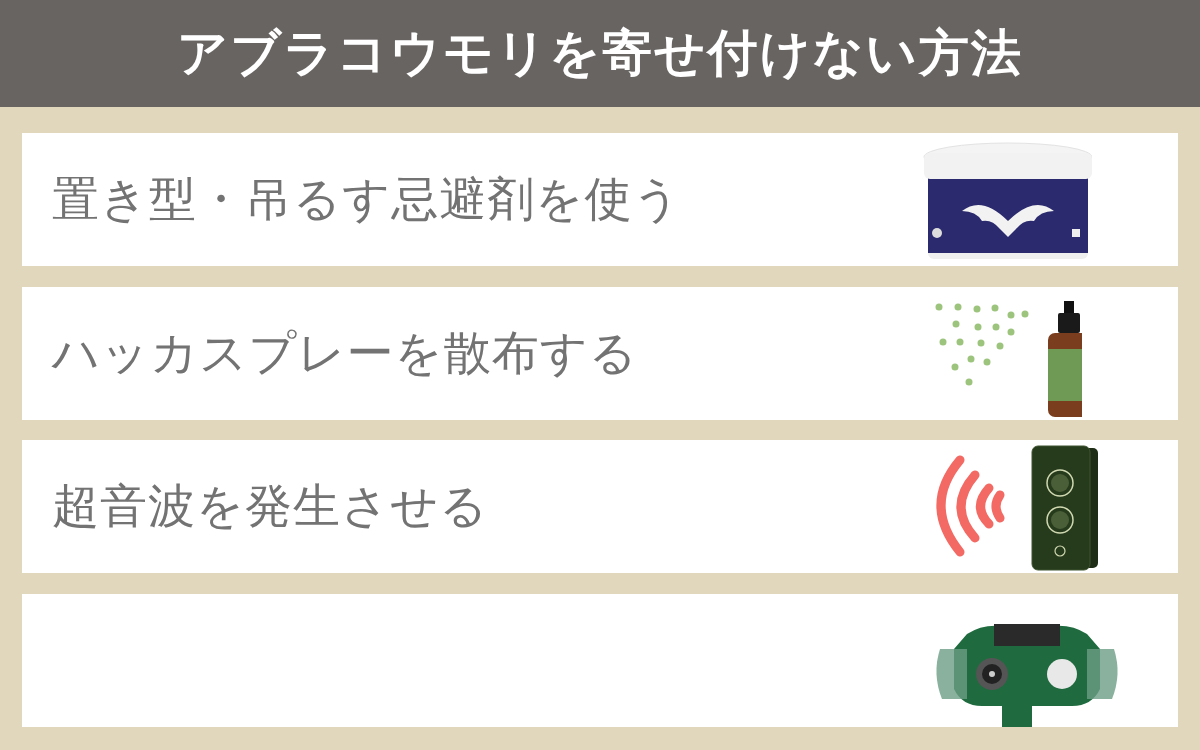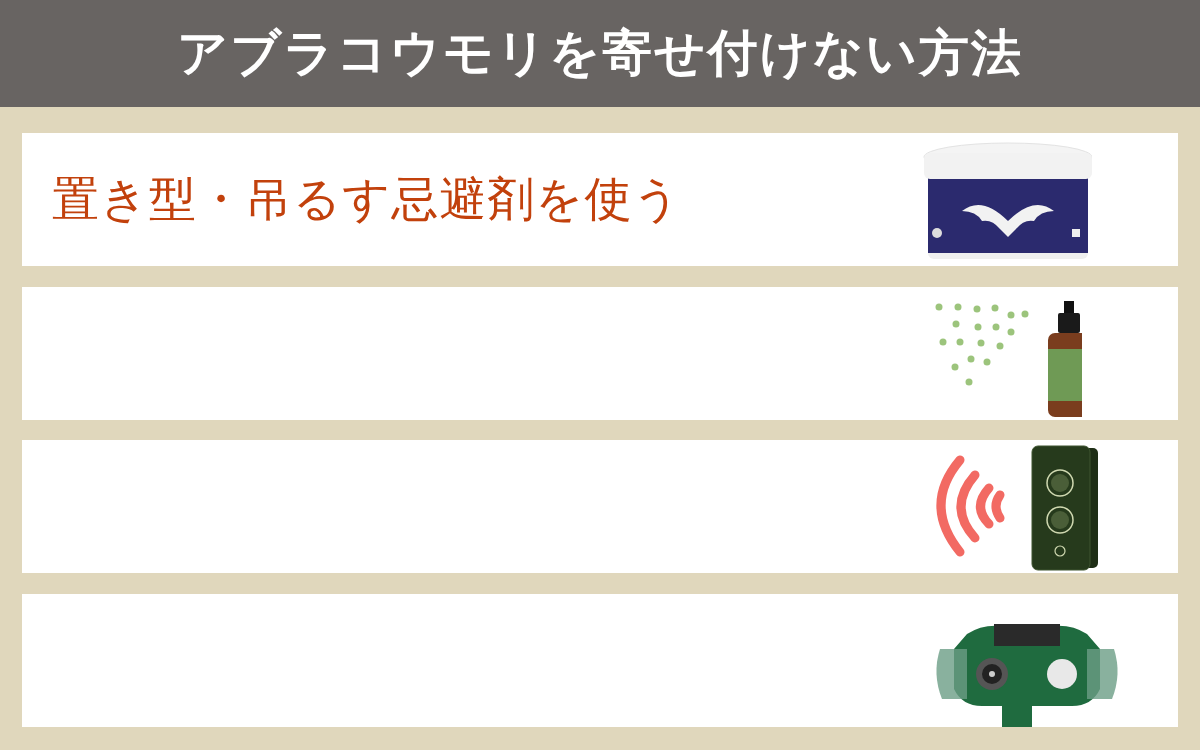--- a/index.html
+++ b/index.html
@@ -1,20 +1,20 @@
 <!DOCTYPE html>
 <html><head>
 <meta charset="utf-8">
 <style>
   html,body{margin:0;padding:0;}
   body{width:1200px;height:750px;background:#e0d7bc;position:relative;overflow:hidden;font-family:"DejaVu Sans","Liberation Sans",sans-serif;}
   .header{position:absolute;left:0;top:0;width:1200px;height:107px;background:#686462;display:flex;align-items:center;justify-content:center;}
   .header h1{margin:4px;color:#fff;font-size:50px;font-weight:bold;letter-spacing:2px;text-align:center;}
   .card{position:absolute;left:22px;width:1156px;height:133px;background:#fff;}
-  .card .label{position:absolute;left:30px;top:0;height:133px;display:flex;align-items:center;font-size:47px;color:#c2410c;letter-spacing:1px;}
+  .card .label{position:absolute;left:30px;top:0;height:133px;display:flex;align-items:center;font-size:47px;color:#737373;letter-spacing:1px;}
   .card .ill{position:absolute;top:0;height:133px;}
 </style>
 </head>
 <body>
 
 <div class="header">
   <h1>アブラコウモリを寄せ付けない方法</h1>
 </div>
 
 <div class="card" style="top:133px">
@@ -24,20 +24,21 @@
     <rect x="16" y="45" width="160" height="75" fill="#2b2a6e"></rect>
     <ellipse cx="96" cy="24" rx="84" ry="14" fill="#f4f4f4" stroke="#e3e3e3"></ellipse>
     <rect x="12" y="20" width="168" height="26" rx="6" fill="#f2f2f2"></rect>
     <path d="M50 78 Q70 62 96 88 Q122 62 142 78 Q128 78 122 88 Q112 86 104 96 L96 104 L88 96 Q80 86 70 88 Q64 78 50 78Z" fill="#f2f2f2"></path>
     <circle cx="25" cy="100" r="5" fill="#ddd"></circle>
     <rect x="160" y="96" width="8" height="8" fill="#eee"></rect>
   </svg>
 </div>
 
 <div class="card" style="top:287px">
+  <div class="label">ハッカスプレーを散布する</div>
   <svg class="ill" style="left:900px" width="160" height="133">
     <g fill="#9cc47c">
       <circle cx="17" cy="20" r="3.5"></circle>
         <circle cx="36" cy="20" r="3.5"></circle>
         <circle cx="55" cy="22" r="3.5"></circle>
         <circle cx="73" cy="21" r="3.5"></circle>
         <circle cx="89" cy="28" r="3.5"></circle>
         <circle cx="103" cy="27" r="3.5"></circle>
       <circle cx="34" cy="37" r="3.5"></circle>
         <circle cx="56" cy="40" r="3.5"></circle>
@@ -53,20 +54,21 @@
         <circle cx="47" cy="95" r="3.5"></circle>
     </g>
     <rect x="142" y="14" width="10" height="12" fill="#111"></rect>
     <rect x="136" y="26" width="22" height="20" rx="2" fill="#1a1a1a"></rect>
     <rect x="126" y="46" width="42" height="84" rx="7" fill="#7a3d1e"></rect>
     <rect x="126" y="62" width="42" height="52" fill="#6f9a55"></rect>
   </svg>
 </div>
 
 <div class="card" style="top:440px">
+  <div class="label">超音波を発生させる</div>
   <svg class="ill" style="left:880px" width="200" height="133">
     <g fill="none" stroke="#f26a63" stroke-width="9" stroke-linecap="round">
       <path d="M58 20 Q20 65 58 112"></path>
         <path d="M73 35 Q45 67 73 98"></path>
         <path d="M87 48 Q70 67 87 84"></path>
         <path d="M98 55 Q90 66 98 78"></path>
     </g>
     <rect x="150" y="8" width="46" height="120" rx="5" fill="#1e2e16"></rect>
     <rect x="130" y="6" width="58" height="124" rx="6" fill="#263a1c" stroke="#3e5530"></rect>
     <circle cx="158" cy="43" r="13" fill="none" stroke="#cfd8b0" stroke-width="1.5"></circle>

